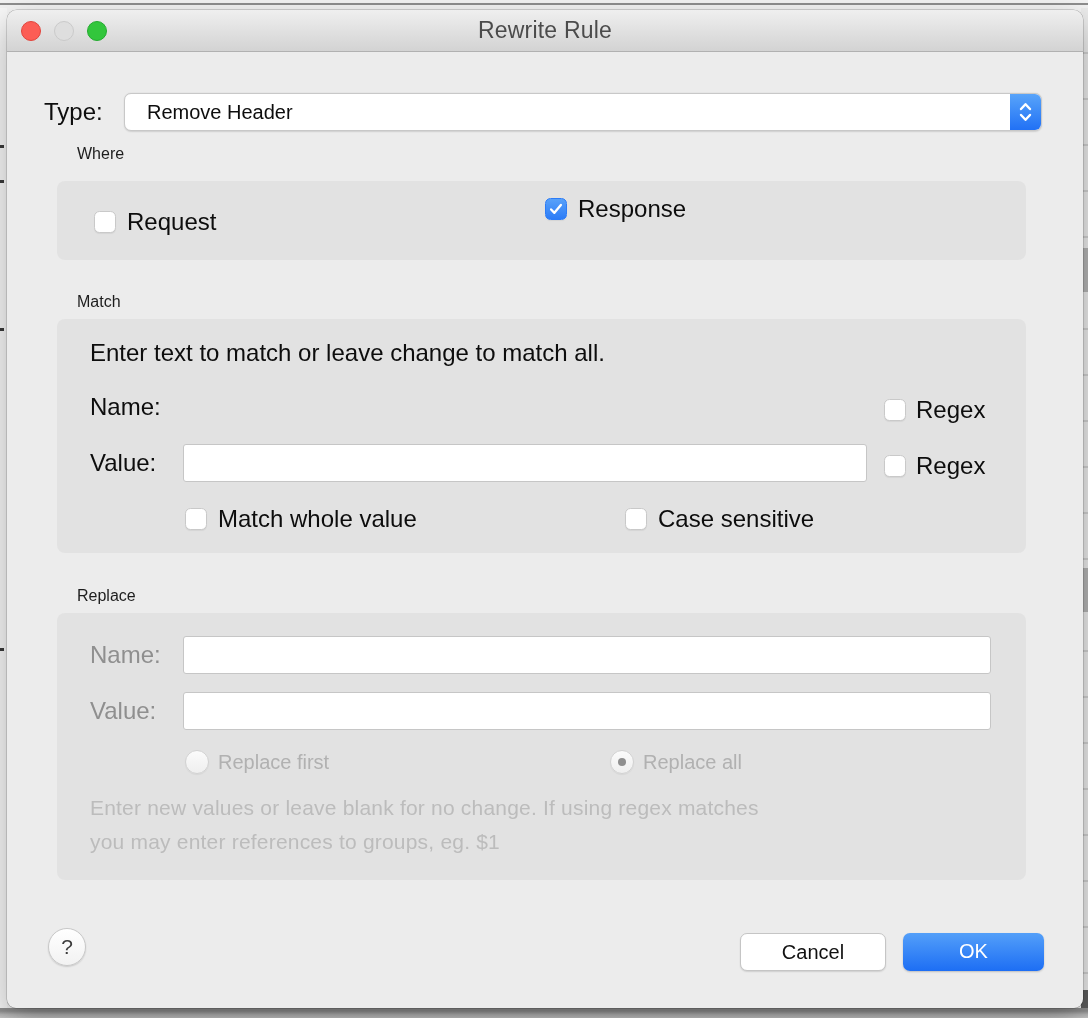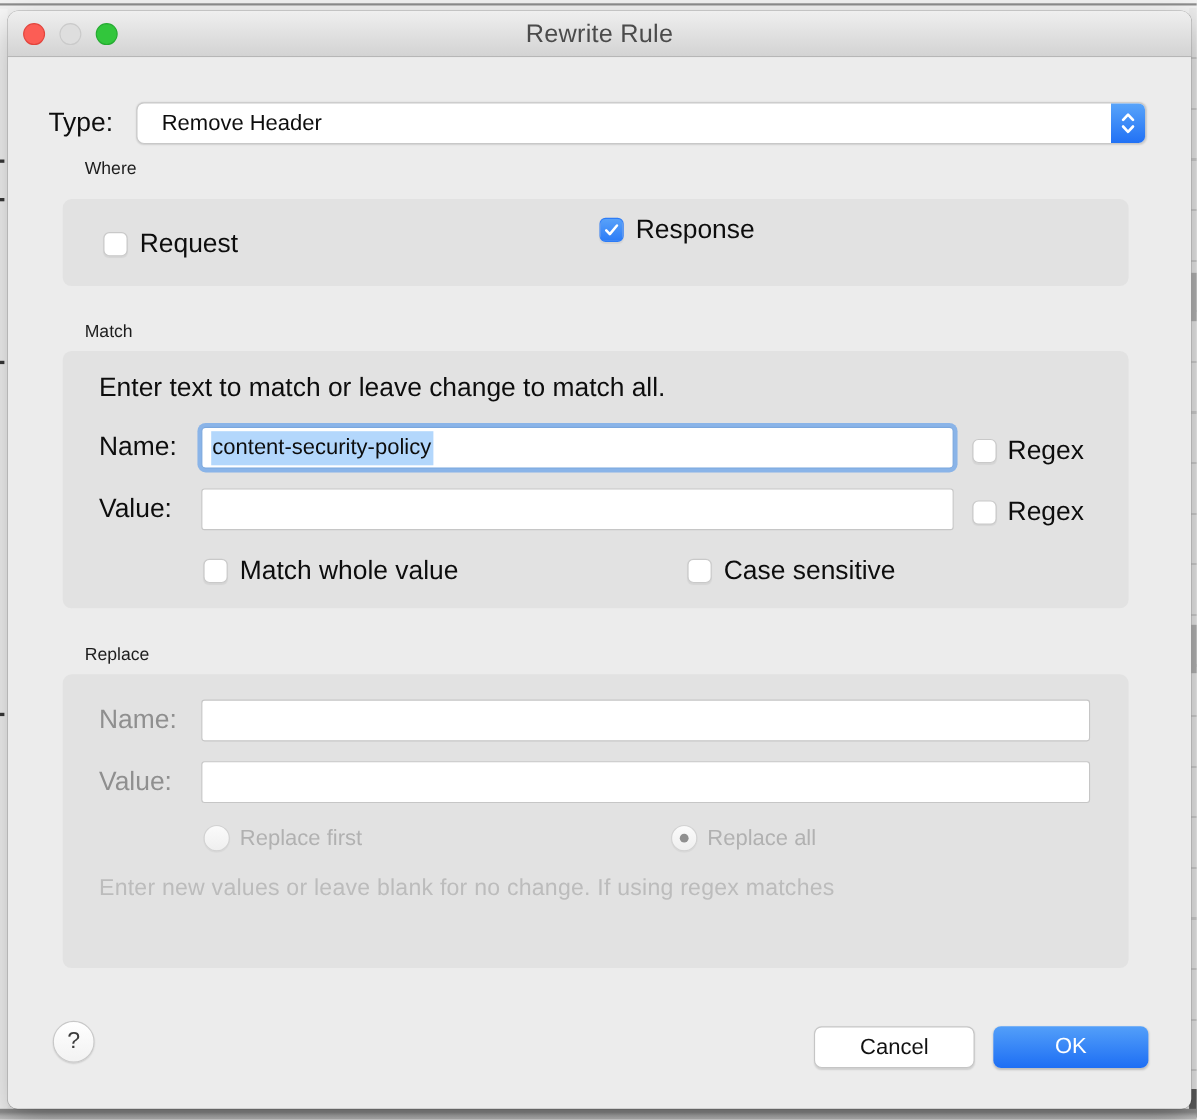--- a/index.html
+++ b/index.html
@@ -178,21 +178,20 @@
       </div>
       <span class="label">Response</span>
     </div>
   </div>
 
   <div class="section-label" style="left:70px;top:283px;">Match</div>
   <div class="groupbox" style="top:309px;height:234px;">
     <div class="label" style="position:absolute;left:33px;top:20px;">Enter text to match or leave change to match all.</div>
 
     <div class="label" style="position:absolute;left:33px;top:69px;line-height:38px;">Name:</div>
-    <div class="text-input focused" style="left:126px;top:69px;width:684px;"><span class="selected-text">content-security-policy</span></div>
     <div class="row" style="left:827px;top:77px;gap:10px;">
       <div class="checkbox"></div>
       <span class="label">Regex</span>
     </div>
 
     <div class="label" style="position:absolute;left:33px;top:125px;line-height:38px;">Value:</div>
     <div class="text-input" style="left:126px;top:125px;width:684px;"><span></span></div>
     <div class="row" style="left:827px;top:133px;gap:10px;">
       <div class="checkbox"></div>
       <span class="label">Regex</span>
@@ -219,19 +218,20 @@
     <div class="row" style="left:128px;top:137px;gap:9px;">
       <div class="radio"></div>
       <span class="radio-label">Replace first</span>
     </div>
     <div class="row" style="left:553px;top:137px;gap:9px;">
       <div class="radio selected"></div>
       <span class="radio-label">Replace all</span>
     </div>
 
     <div class="hint-disabled" style="left:33px;top:183px;">Enter new values or leave blank for no change. If using regex matches</div>
+    <div class="hint-disabled" style="left:33px;top:217px;">you may enter references to groups, eg. $1</div>
   </div>
 
   <div class="help-btn">?</div>
   <div class="btn btn-cancel">Cancel</div>
   <div class="btn btn-ok">OK</div>
 
 </div>
 
 </body></html>

